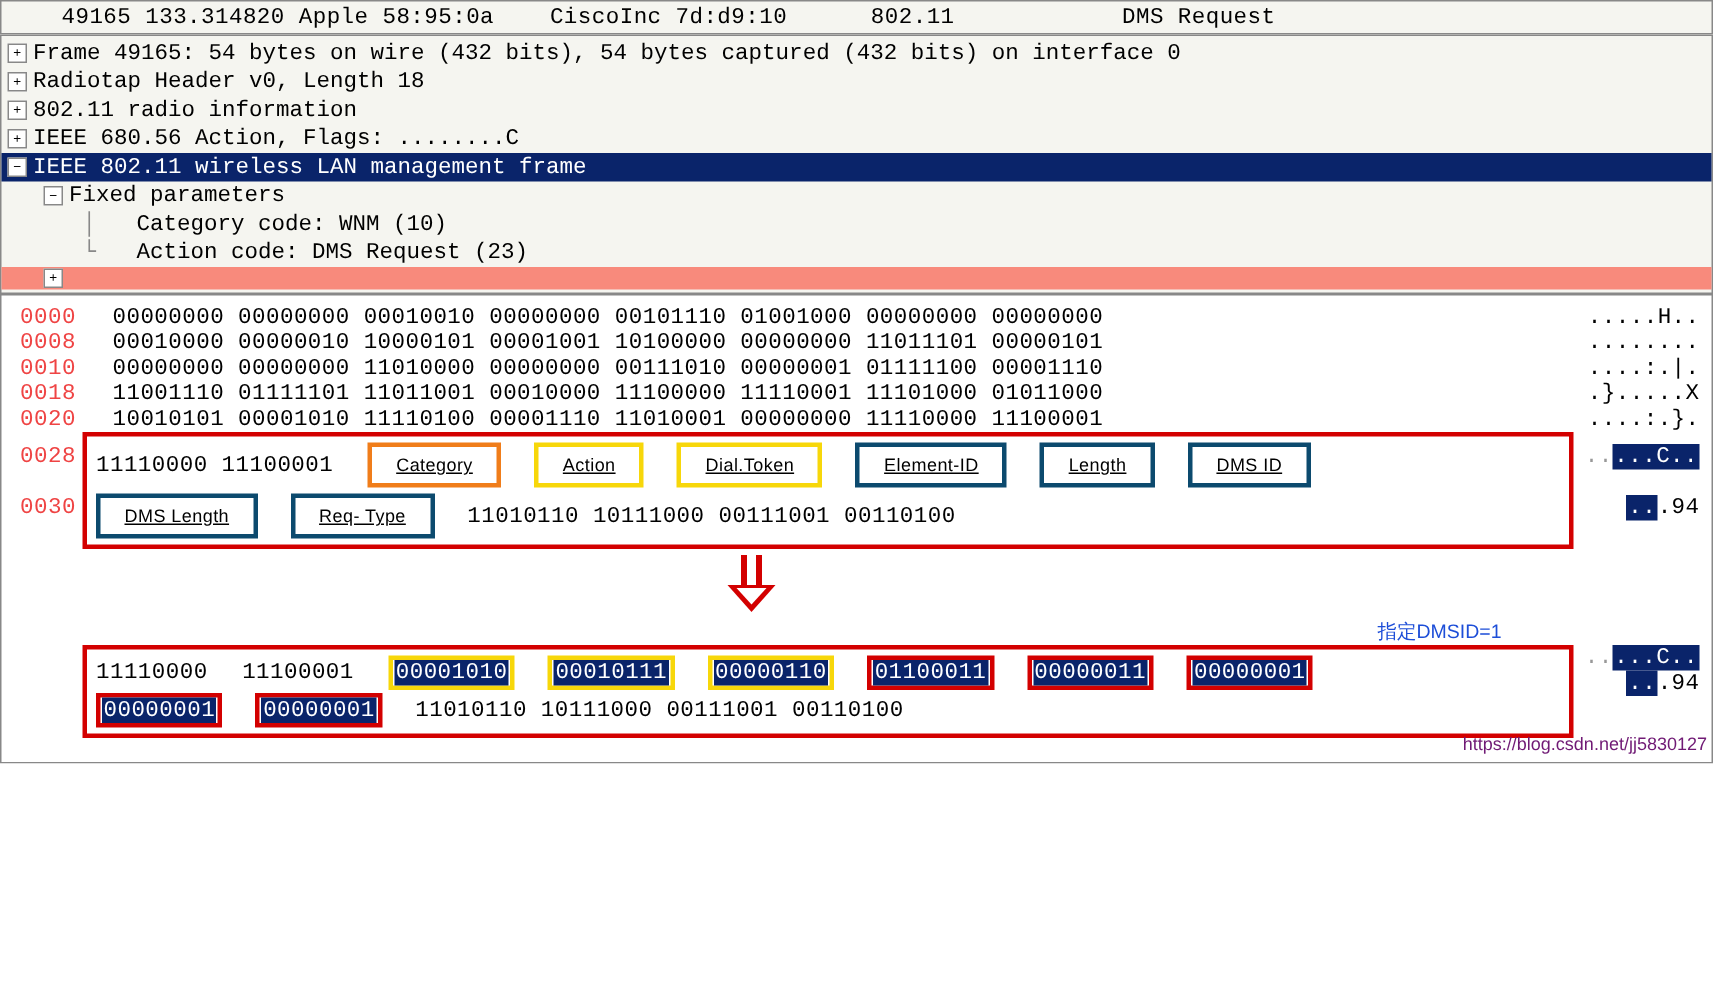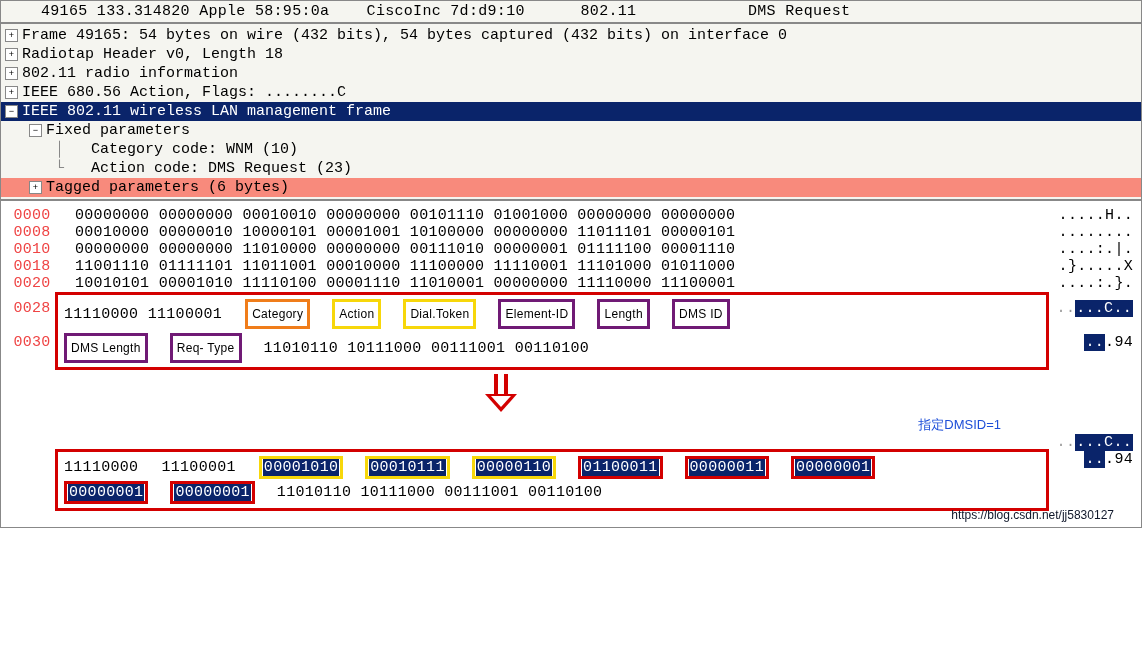--- a/index.html
+++ b/index.html
@@ -30,40 +30,40 @@
   
   .hex-pane { background: #fff; padding: 6px 0 16px 0; }
   .hex-row { display: flex; align-items: flex-start; padding: 0 8px; font-size: 15px; letter-spacing: 0.3px; }
   .hex-offset { color: #ef4444; width: 46px; text-align: center; }
   .hex-bytes { white-space: pre; margin-left: 20px; }
   .hex-ascii { margin-left: auto; white-space: pre; }
   .overlay-row { display: flex; align-items: center; gap: 16px; }
   .big-red-box { border: 3px solid #d30000; padding: 4px 6px 4px 6px; }
   .field-box {
     display: inline-flex; align-items: center; justify-content: center;
-    height: 30px; padding: 2px 4px; font-family: Arial, sans-serif; font-size: 12px;
-    background: #fff; margin-right: 6px; white-space: nowrap;
+    height: 30px; padding: 2px 16px; font-family: Arial, sans-serif; font-size: 12px;
+    background: #fff; margin-right: 6px; white-space: nowrap; text-decoration: underline;
   }
   .box-orange { border: 3px solid #f07d1a; }
   .box-yellow { border: 3px solid #f7d70a; }
-  .box-red { border: 3px solid #701a75; }
+  .box-red { border: 3px solid #0c4a6e; }
   .bin-sel { background: #0a246a; color: #fff; padding: 0 1px; }
   .bit-group { display: inline-block; margin-right: 7px; }
   .bit-box { border: 3px solid; padding: 0 1px; margin-right: 6px; display:inline-block; }
   .bit-box.yellow { border-color: #f7d70a; }
   .bit-box.red { border-color: #d30000; }
   
   .arrow-down {
     display: flex; flex-direction: column; align-items: center; margin: 4px auto 4px 480px; width: 40px;
   }
   .arrow-stem { width: 14px; height: 20px; background: #fff; border-left: 4px solid #d30000; border-right: 4px solid #d30000; }
   .arrow-head { width: 0; height: 0; border-left: 16px solid transparent; border-right: 16px solid transparent; border-top: 18px solid #d30000; position: relative; }
   .arrow-head::after { content: ""; position: absolute; top: -16px; left: -10px; width: 0; height: 0; border-left: 10px solid transparent; border-right: 10px solid transparent; border-top: 11px solid #fff; }
   .red-annot { color: #1d4ed8; font-family: Arial, "Microsoft YaHei", sans-serif; font-size: 13px; }
-  .watermark { position: absolute; right: 28px; bottom: 6px; color: #0f172a; font-family: Arial, sans-serif; font-size: 12px; }
+  .watermark { position: absolute; right: 4px; bottom: 6px; color: #701a75; font-family: Arial, sans-serif; font-size: 12px; }
   .root { position: relative; }
 </style>
 </head>
 <body>
 <div class="root">
 
 <div class="pane">
   <div class="packet-list">
     <span>49165</span>
     <span> </span>
@@ -114,21 +114,20 @@
     <span class="tree-lines">      │   </span>
     <span>Category code: WNM (10)</span>
   </div>
   <div class="tree-row">
     <span class="tree-lines">      └   </span>
     <span>Action code: DMS Request (23)</span>
   </div>
   <div class="tree-row tagged">
     <span class="tree-pad" style="width:28px"></span>
     <span class="expander">+</span>
-    <span>Tagged parameters (6 bytes)</span>
   </div>
 </div>
 
 <div class="pane hex-pane">
   <div class="hex-row">
     <span class="hex-offset">0000</span>
     <span class="hex-bytes">00000000 00000000 00010010 00000000 00101110 01001000 00000000 00000000</span>
     <span class="hex-ascii">.....H..</span>
   </div>
   <div class="hex-row">
@@ -181,21 +180,21 @@
 
   <div class="arrow-down">
     <div class="arrow-stem"></div>
     <div class="arrow-head"></div>
   </div>
 
   <div style="display:flex;justify-content:flex-end;padding-right:140px;">
     <span class="red-annot">指定DMSID=1</span>
   </div>
   <div class="hex-row" style="padding-left:54px;">
-    <div class="big-red-box" style="flex:1;margin-top:15px;">
+    <div class="big-red-box" style="flex:1;">
       <div class="overlay-row" style="font-size:15px;">
         <span class="bit-group">11110000</span>
         <span class="bit-group">11100001</span>
         <span class="bit-box yellow"><span class="bin-sel">00001010</span></span>
         <span class="bit-box yellow"><span class="bin-sel">00010111</span></span>
         <span class="bit-box yellow"><span class="bin-sel">00000110</span></span>
         <span class="bit-box red"><span class="bin-sel">01100011</span></span>
         <span class="bit-box red"><span class="bin-sel">00000011</span></span>
         <span class="bit-box red"><span class="bin-sel">00000001</span></span>
       </div>

